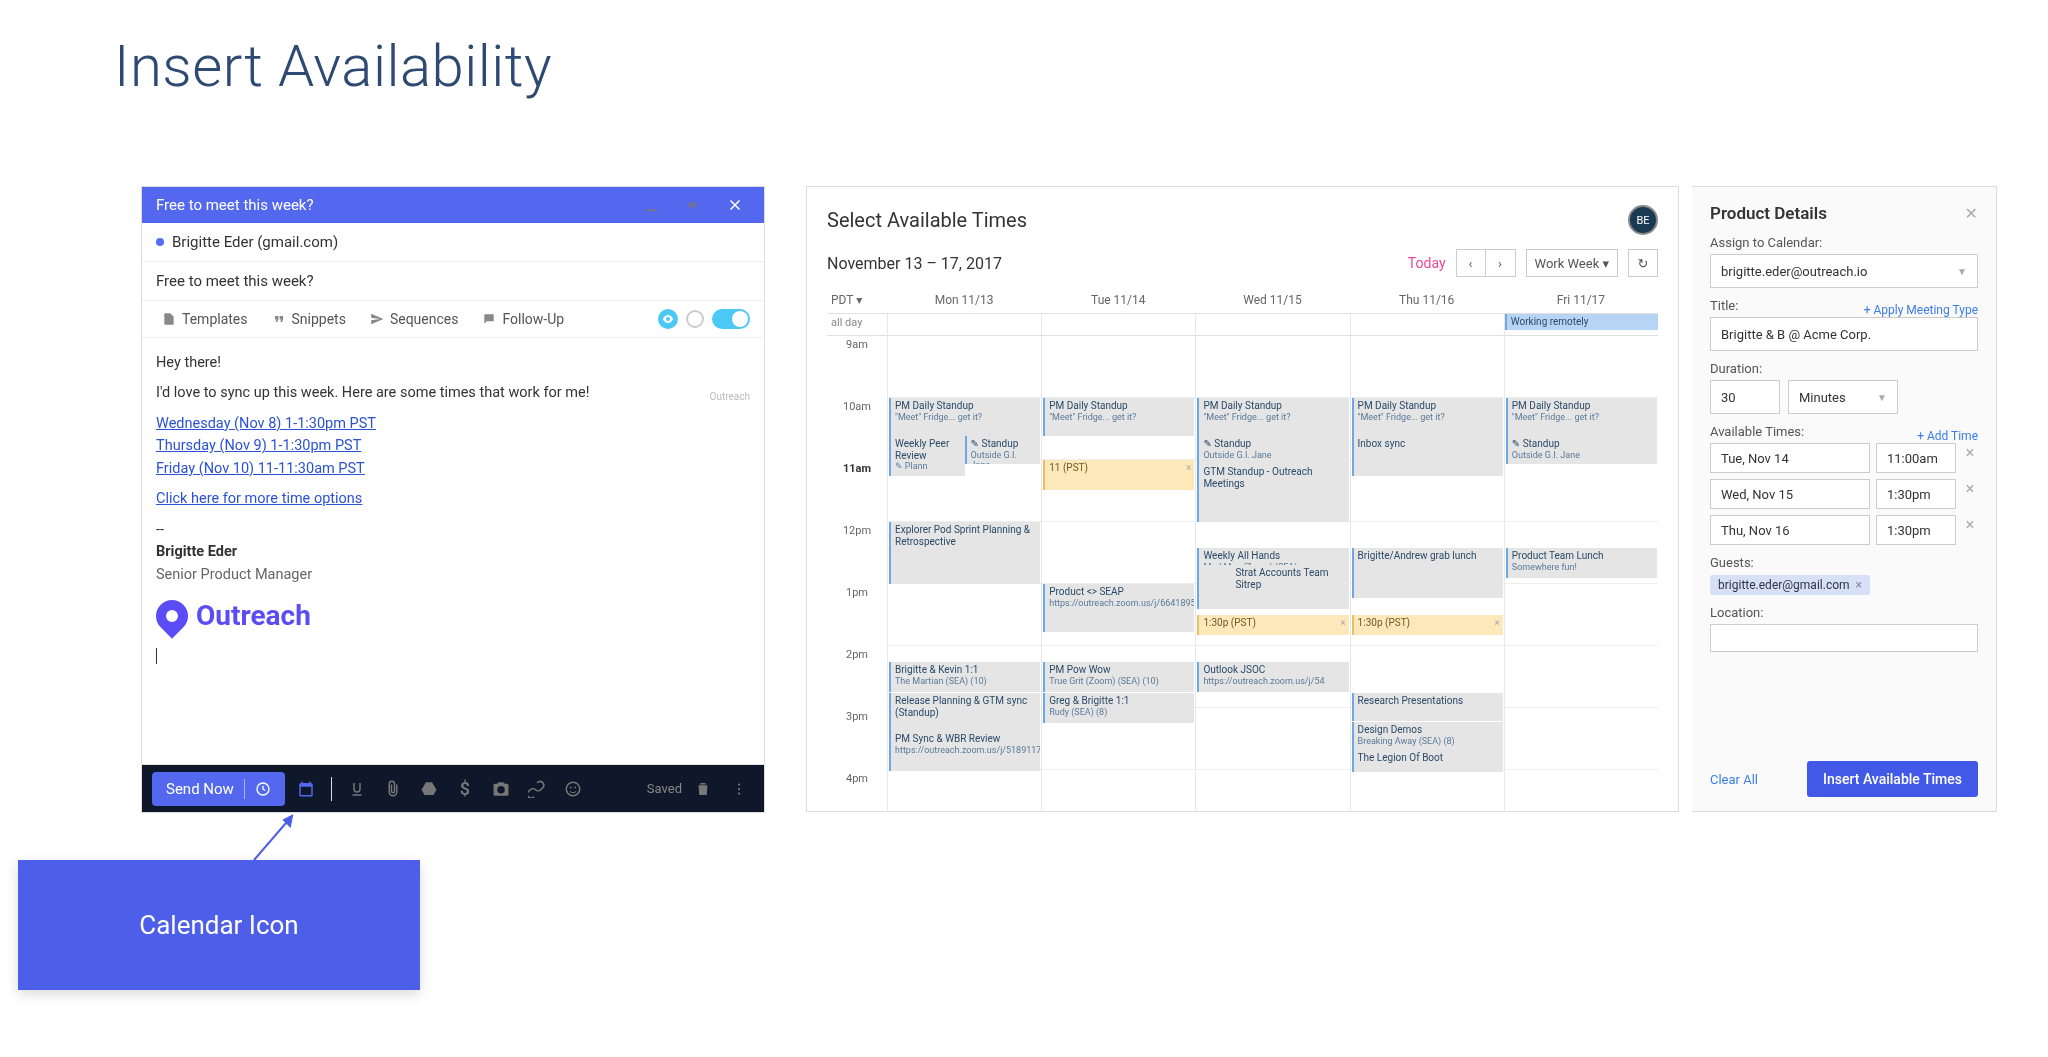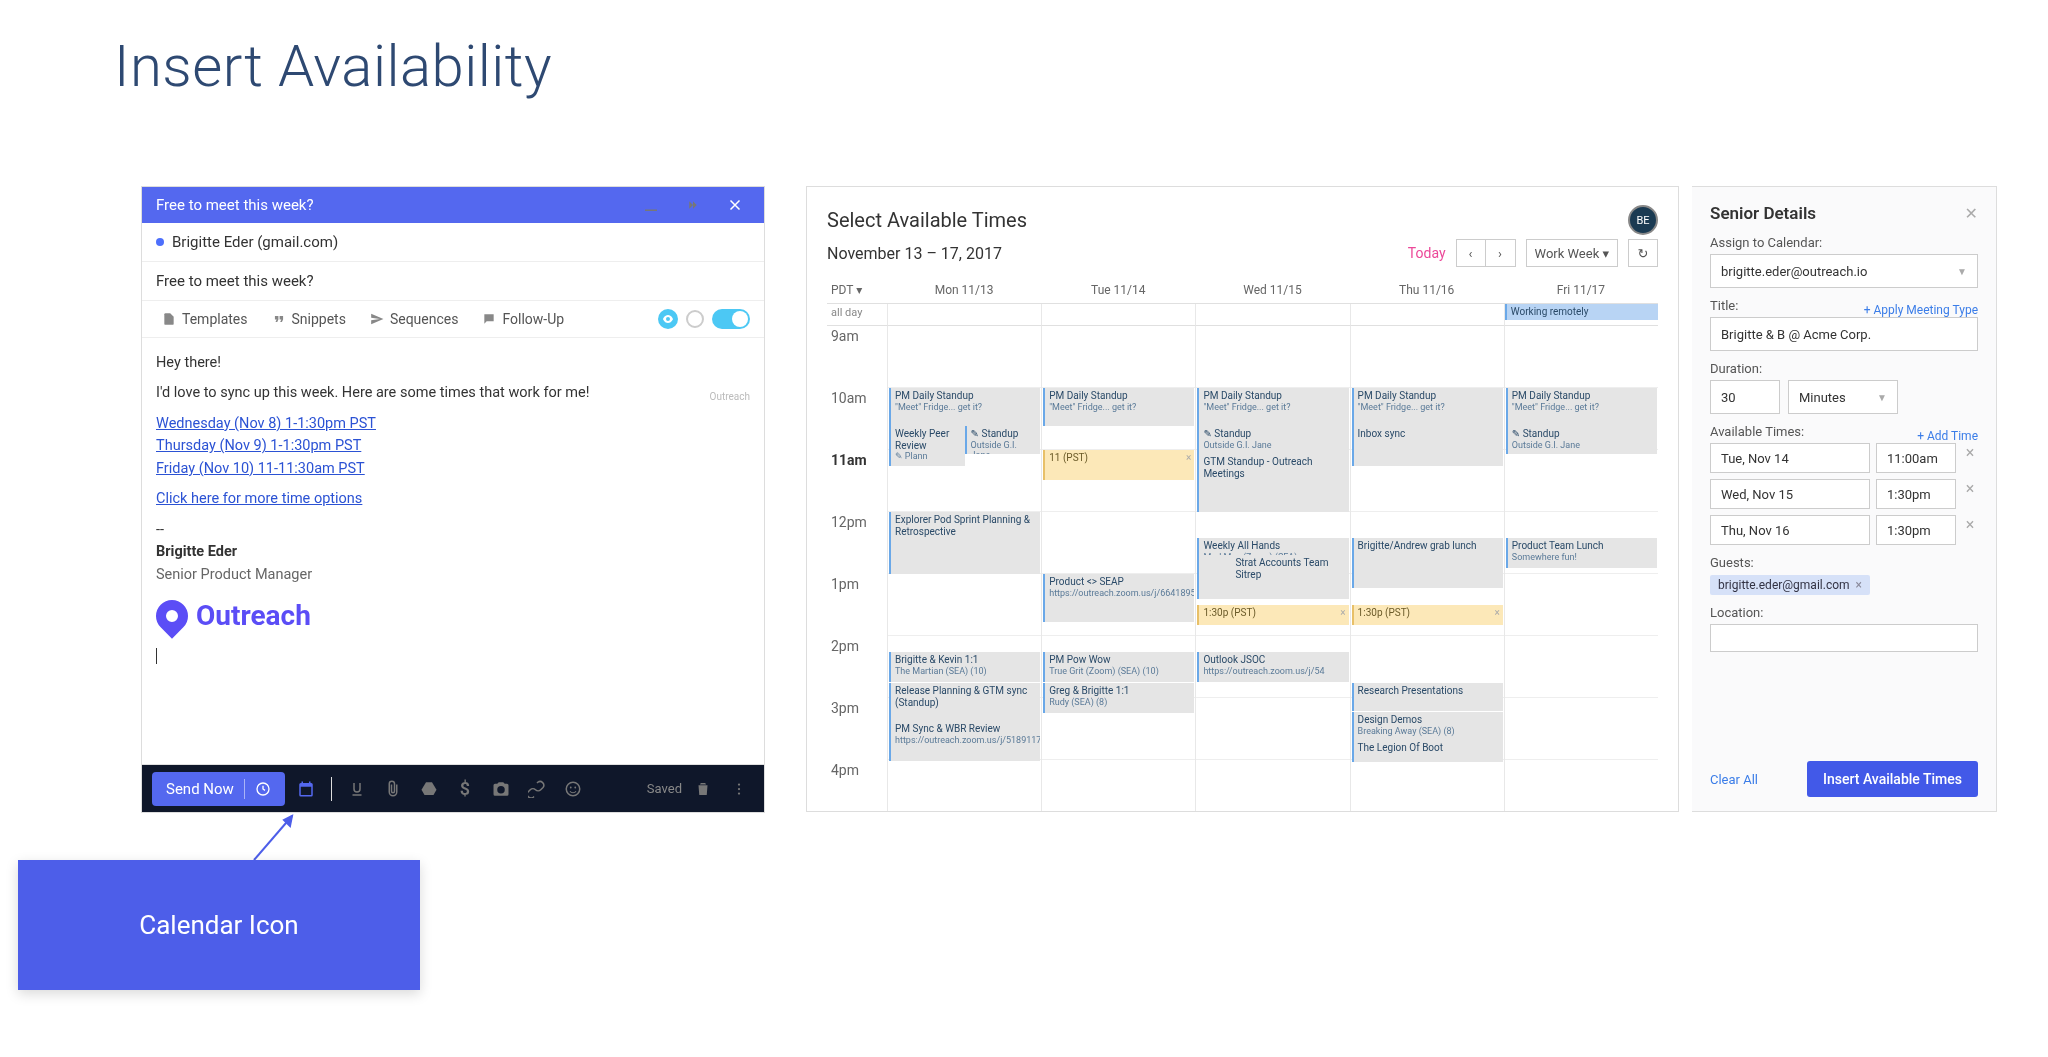--- a/index.html
+++ b/index.html
@@ -39,35 +39,35 @@
 .send-btn .sep { width:1px; height:20px; background:rgba(255,255,255,0.5);}
 .icon-btn { width: 30px; height: 30px; display: inline-flex; align-items: center; justify-content: center; color: #777; cursor: pointer; }
 .icon-btn svg { width: 18px; height: 18px; fill: currentColor; }
 .tb-divider { width:1px; height:24px; background:#ddd; margin:0 4px;}
 .saved { font-size: 13px; color: #888; margin-left: auto; }
 
 .callout { position: absolute; top: 860px; left: 18px; width: 402px; height: 130px; background: #4d5ee9; color: #fff; display: flex; align-items: center; justify-content: center; font-size: 26px; font-weight: 400; box-shadow: 0 4px 12px rgba(0,0,0,0.15); }
 .callout-arrow { position:absolute; stroke:#4d5ee9; fill:none; stroke-width:2; }
 
 .cal { top: 186px; left: 806px; width: 873px; height: 626px; padding: 18px 20px 0 20px; overflow:hidden;}
-.cal-header { display: flex; align-items: center; justify-content: space-between; margin-bottom: 4px; }
+.cal-header { display: flex; align-items: center; justify-content: space-between; margin-bottom: 14px; }
 .cal-title { font-size: 20px; font-weight: 400; color: #333; }
 .avatar { width: 30px; height: 30px; border-radius: 50%; background: #1a3a52; color: #fff; font-size: 11px; display:flex; align-items:center; justify-content:center; border:2px solid #888; }
 .cal-subhead { display: flex; align-items: center; margin-bottom: 10px; }
 .cal-date { font-size: 16px; color:#333; }
 .cal-controls { margin-left: auto; display: flex; align-items: center; gap: 10px; }
 .today-link { color: #ec4899; font-size: 14px; cursor:pointer; }
 .btn-group { display: flex; }
 .btn-sm { border: 1px solid #ccc; background: #fff; height: 28px; min-width: 30px; padding: 0 8px; display: flex; align-items: center; justify-content: center; font-size: 13px; color: #555; cursor:pointer; }
 .btn-group .btn-sm + .btn-sm { border-left: none; }
 .cal-grid { display: grid; grid-template-columns: 60px repeat(5, 1fr); font-size: 11px; }
 .day-head { text-align: center; padding: 6px 0; color: #666; font-size: 12px; border-bottom: 1px solid #e0e0e0;}
 .tz-head { text-align: left; padding: 6px 4px; color: #666; font-size: 12px; border-bottom:1px solid #e0e0e0;}
 .time-col { display:flex; flex-direction:column;}
-.time-slot { height: 62px; text-align: left; padding: 2px 4px; color: #666; font-size: 14px; }
+.time-slot { height: 62px; text-align: center; padding: 2px 4px; color: #666; font-size: 11px; }
 .time-slot.bold { font-weight: 700; color:#333;}
 .allday-row { border-bottom: 1px solid #e0e0e0; min-height: 22px; }
 .allday-row .allday-label { font-size:11px; color:#888; padding:2px 4px;}
 .day-col { position: relative; border-left: 1px solid #e8e8e8; }
 .hour-line { height: 62px; border-bottom: 1px solid #eee; }
 .event { position: absolute; left: 1px; right: 1px; background: #e5e5e5; border-left: 2px solid #6aa8e8; padding: 2px 4px; font-size: 10px; line-height: 1.15; overflow: hidden; color:#2a4a68;}
 .event .e-title { font-weight: 400; }
 .event .e-sub { font-size: 9px; color:#5a7a98;}
 .event.avail { background: #fce8b8; border-left: 2px solid #e8c068; color:#6a5a28;}
 .event.avail .remove { position:absolute; right:3px; top:2px; color:#aaa; font-size:10px;}
@@ -457,21 +457,21 @@
         <div class="event" style="top: 212px; height: 30px;">
           <div class="e-title">Product Team Lunch</div>
           <div class="e-sub">Somewhere fun!</div>
         </div>
       </div>
   </div>
 </div>
 
 <div class="panel details">
   <div class="details-header">
-    <span class="details-title">Senior Details</span>
+    <span class="details-title">Product Details</span>
     <span class="close-x">✕</span>
   </div>
   <div class="field-label">Assign to Calendar:</div>
   <div class="input">
       <span>brigitte.eder@outreach.io</span>
       <span class="chev">▼</span>
     </div>
   <div class="field-row">
     <div class="field-label">Title:</div>
     <span class="field-link">+ Apply Meeting Type</span>

